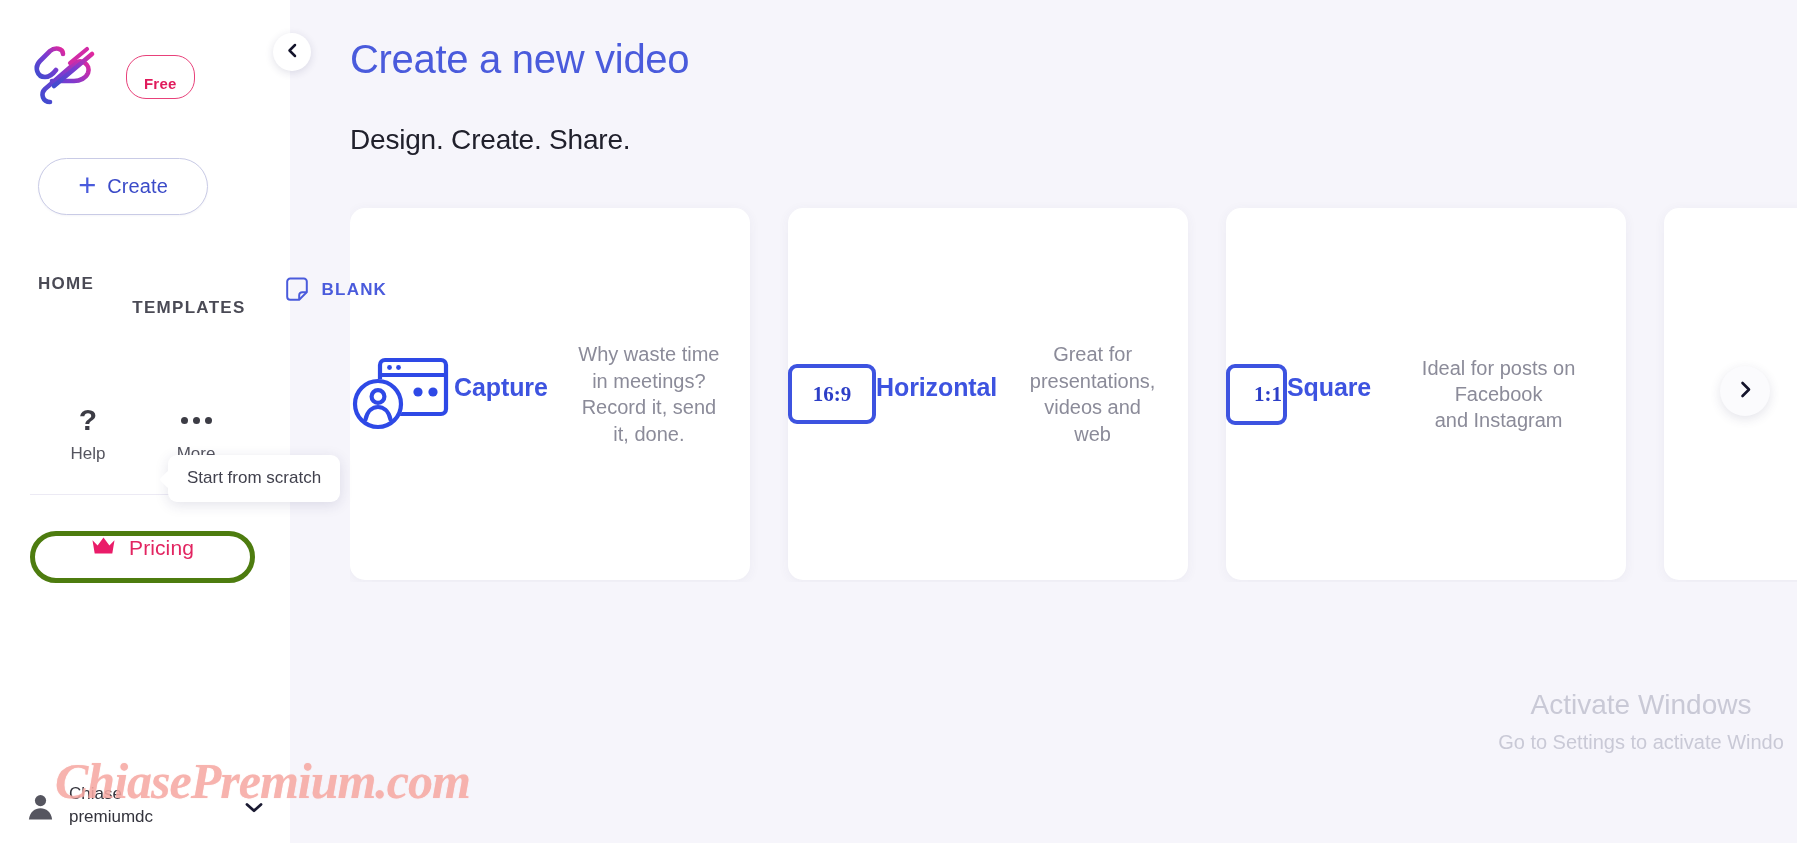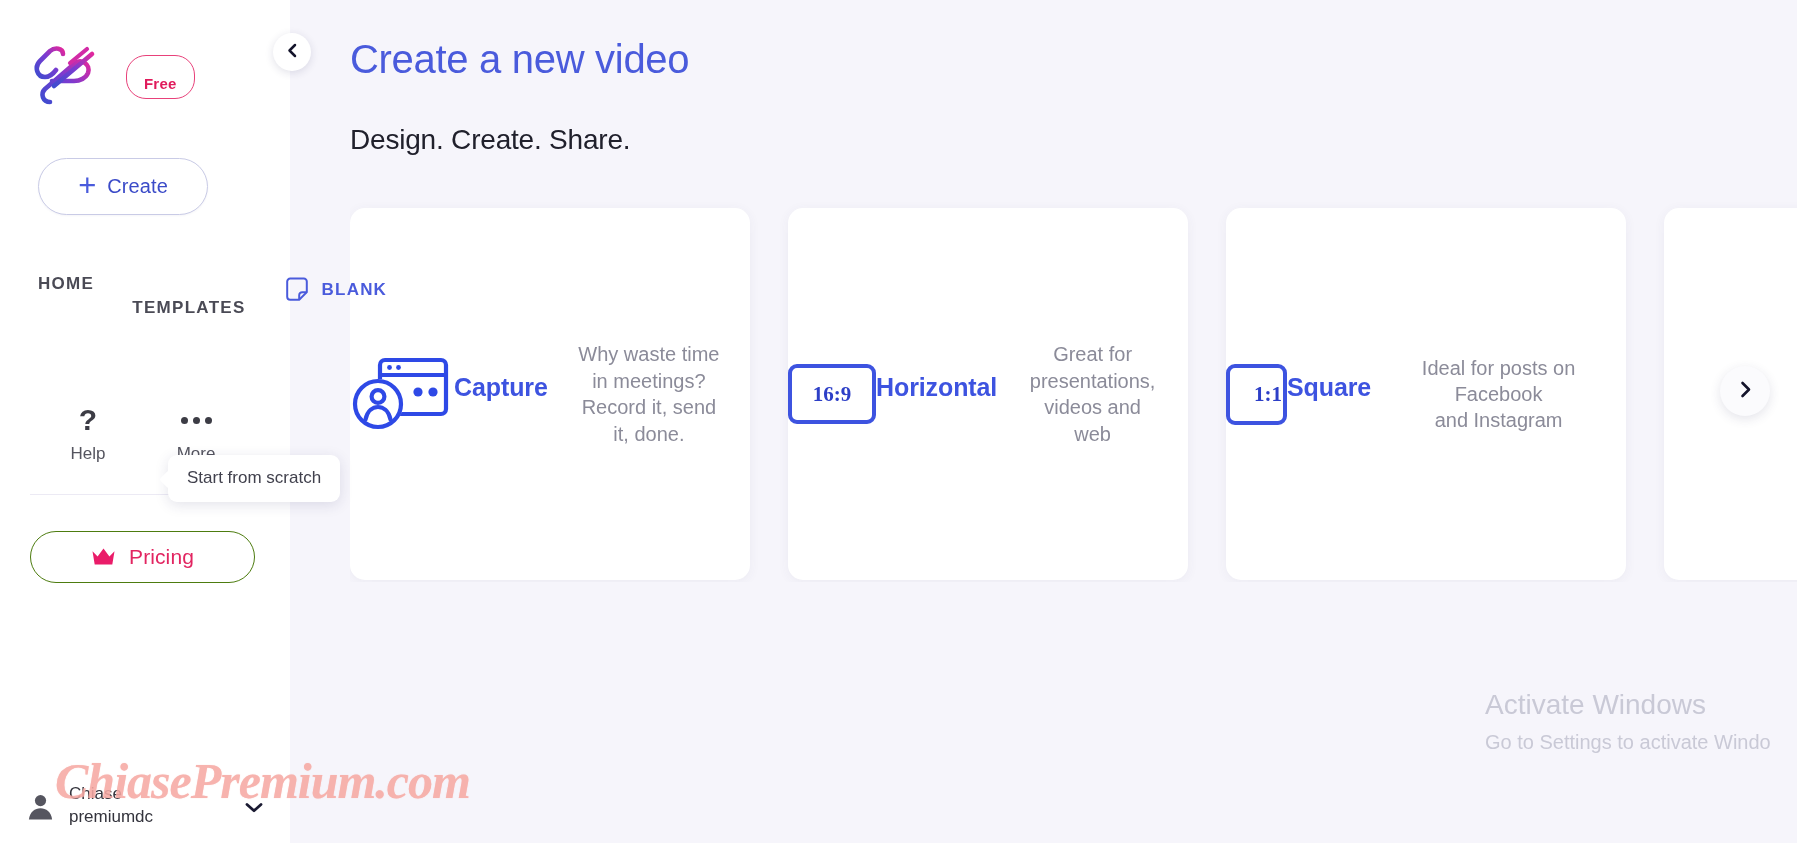--- a/index.html
+++ b/index.html
@@ -148,25 +148,25 @@
   .sidebar-divider {
     margin: 30px 30px 0 30px;
     height: 1px;
     background: #eceaf4;
   }
 
   .pricing-btn {
     margin: 36px 0 0 30px;
     width: 225px;
     height: 52px;
-    border: 1px solid #4d7c0f;
+    border: 5px solid #4d7c0f;
     border-radius: 30px;
     background: #fff;
     display: flex;
-    align-items: center;
+    align-items: flex-start;
     justify-content: center;
     gap: 13px;
     cursor: pointer;
   }
   .crown { width: 25px; height: 20px; display: block; }
   .pricing-label { font-size: 21px; color: #e22561; letter-spacing: .1px; }
 
   .account {
     position: absolute;
     left: 0; bottom: 14px;
@@ -315,21 +315,21 @@
     z-index: 15;
   }
   .next-btn svg { width: 17px; height: 17px; }
 
   .activate {
     position: absolute;
     right: 0;
     bottom: 88px;
     width: 350px;
     color: #c9c9d6;
-    text-align: left;
+    text-align: center;
     padding-left: 38px;
     pointer-events: none;
   }
   .activate-title { font-size: 28px; font-weight: 400; line-height: 1.3; }
   .activate-sub { font-size: 20px; font-weight: 400; margin-top: 6px; line-height: 1.3; white-space: nowrap; }
 </style>
 </head>
 <body>
 
 <div class="app">

